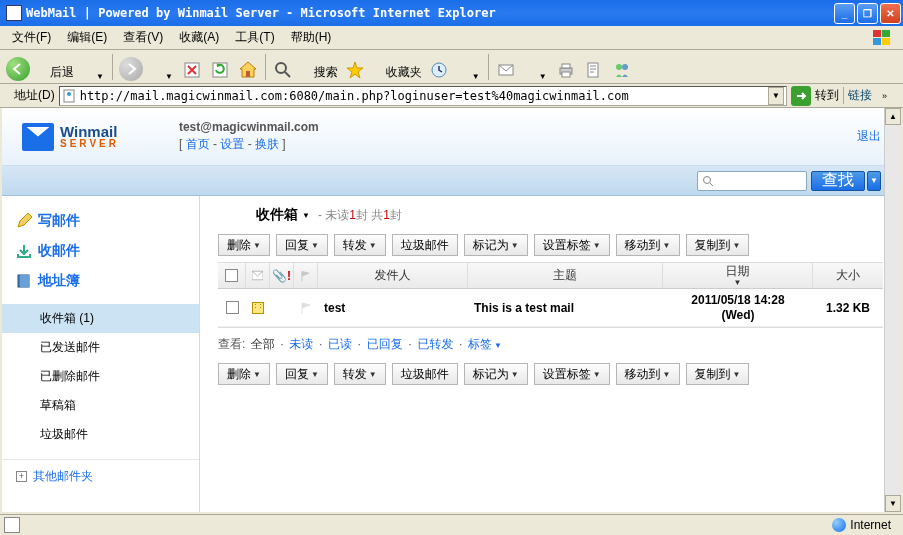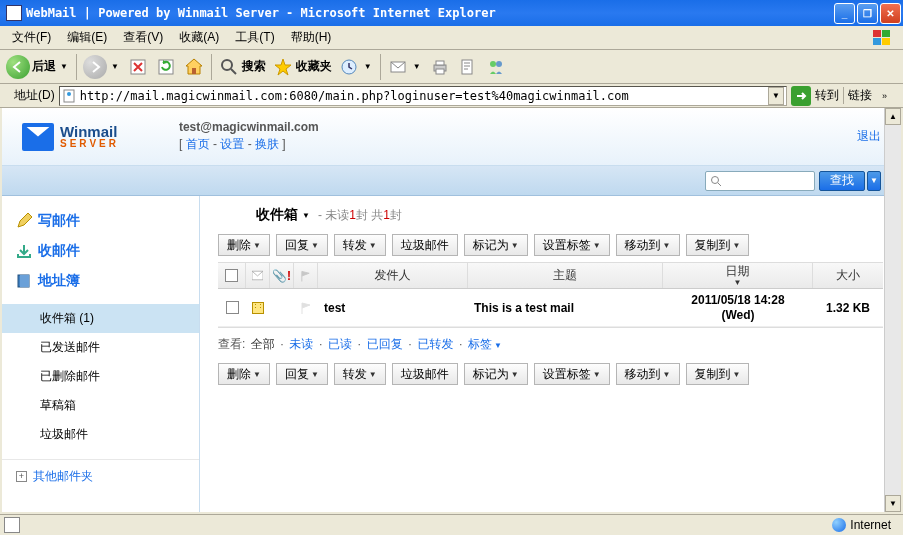--- a/index.html
+++ b/index.html
@@ -15,36 +15,36 @@
 .winbtn.close { background: linear-gradient(to bottom, #f07050, #d04020); }
 
 
 .menubar { height: 24px; background: #ece9d8; display: flex; align-items: center; padding: 0 4px; border-bottom: 1px solid #aca899; }
 .menuitem { padding: 2px 8px; color: #000; }
 .menubar-logo { margin-left: auto; width: 35px; height: 22px; display: flex; align-items: center; justify-content: center; }
 .winflag { width: 18px; height: 16px; position: relative; }
 
 
 .toolbar { height: 34px; background: #ece9d8; display: flex; align-items: center; padding: 0 4px; border-bottom: 1px solid #aca899; gap: 2px; }
-.tbbtn { height: 28px; display: flex; align-items: center; padding: 0 2px; gap: 2px; border-radius: 3px; font-weight: bold; }
+.tbbtn { height: 28px; display: flex; align-items: flex-end; padding: 0 2px; gap: 20px; border-radius: 3px; }
 .tbicon { width: 24px; height: 24px; border-radius: 50%; display: flex; align-items: center; justify-content: center; }
 .tbicon.back { background: radial-gradient(circle at 30% 30%, #9fe080, #3aa030); }
 .tbicon.fwd { background: radial-gradient(circle at 30% 30%, #ddd, #aaa); }
 .tbicon.plain { width: 22px; height: 22px; border-radius: 3px; background: none; }
 .tbsep { width: 1px; height: 26px; background: #aca899; margin: 0 2px; }
 .drop { font-size: 8px; color: #000; padding: 0 2px; }
 
 
 .addrbar { height: 24px; background: #ece9d8; display: flex; align-items: center; padding: 0 14px; border-bottom: 1px solid #aca899; gap: 4px; }
 .addrlabel { color: #000; }
 .addrbox { flex: 1; height: 20px; background: #fff; border: 1px inset #aca899; display: flex; align-items: center; padding: 0 2px; gap: 4px; font-family: "SimSun", monospace; font-size: 12px; }
 .addrdrop { width: 16px; height: 18px; background: #ece9d8; border: 1px solid #aca899; display: flex; align-items: center; justify-content: center; font-size: 8px; }
 .gobtn { width: 20px; height: 20px; background: #3aa030; border-radius: 3px; display: flex; align-items: center; justify-content: center; color: #fff; }
 .golabel { color: #000; }
-.linklabel { color: #000000; padding: 0 4px; border-left: 1px solid #aca899; }
+.linklabel { color: #0c4a6e; padding: 0 4px; border-left: 1px solid #aca899; }
 
 
 .page { position: relative; height: calc(535px - 26px - 24px - 34px - 24px - 21px); overflow: hidden; background: #fff; border: 2px solid #ece9d8; border-top: none; }
 .page-inner { position: absolute; inset: 0; overflow: auto; }
 .scrollbar-v { position: absolute; right: 0; top: 0; bottom: 0; width: 17px; background: #e8e8e8; border-left: 1px solid #ccc; }
 .scrollbar-v .arrow { height: 17px; background: #ece9d8; border: 1px solid #aca899; display: flex; align-items: center; justify-content: center; font-size: 8px; }
 
 
 .header { height: 58px; background: linear-gradient(to bottom, #fff 0%, #e8f2fb 100%); display: flex; align-items: center; padding: 0 20px; border-bottom: 1px solid #c8ddef; }
 .logo { display: flex; align-items: center; gap: 6px; }
@@ -56,21 +56,21 @@
 .header-mid { margin-left: 60px; }
 .email-line { font-weight: bold; color: #555; }
 .nav-line { margin-top: 2px; color: #555; }
 .nav-line a { color: #1a6ee8; text-decoration: none; }
 .logout { margin-left: auto; color: #1a6ee8; text-decoration: none; }
 
 
 .searchrow { height: 30px; background: linear-gradient(to bottom, #d6e6f5, #bfd9ef); display: flex; align-items: center; padding: 0 20px 0 0; border-bottom: 1px solid #a0c0dd; }
 .searchrow .spacer { flex: 1; }
 .searchbox { width: 110px; height: 20px; border: 1px solid #8ab; background: #fff; border-radius: 2px; display: flex; align-items: center; padding: 0 4px; gap: 4px; }
-.searchbtn { height: 20px; margin-left: 4px; padding: 0 10px; background: linear-gradient(to bottom,#4d9ae8,#1a6ee8); color: #fff; border: 1px solid #15559a; border-radius: 2px; display: flex; align-items: center; font-size: 12px; }
+.searchbtn { height: 20px; margin-left: 4px; padding: 0 10px; background: linear-gradient(to bottom,#4d9ae8,#1a6ee8); color: #fff; border: 1px solid #15559a; border-radius: 2px; display: flex; align-items: center; font-size: 16px; }
 .searchdrop { width: 14px; height: 20px; margin-left: 2px; background: linear-gradient(to bottom,#4d9ae8,#1a6ee8); border: 1px solid #15559a; border-radius: 2px; display: flex; align-items: center; justify-content: center; color: #fff; font-size: 8px; }
 
 
 .body { display: flex; height: calc(100% - 58px - 30px); }
 .sidebar { width: 198px; background: #fff; padding: 10px 0; border-right: 1px solid #c8ddef; }
 .sb-big { display: flex; align-items: center; gap: 6px; padding: 6px 14px; color: #1a6ee8; font-size: 14px; font-weight: bold; }
 .sb-big .ico { width: 16px; height: 16px; }
 .sb-list { margin-top: 8px; }
 .sb-item { padding: 6px 10px 6px 38px; color: #000; }
 .sb-item.active { background: #cbe3f3; }

